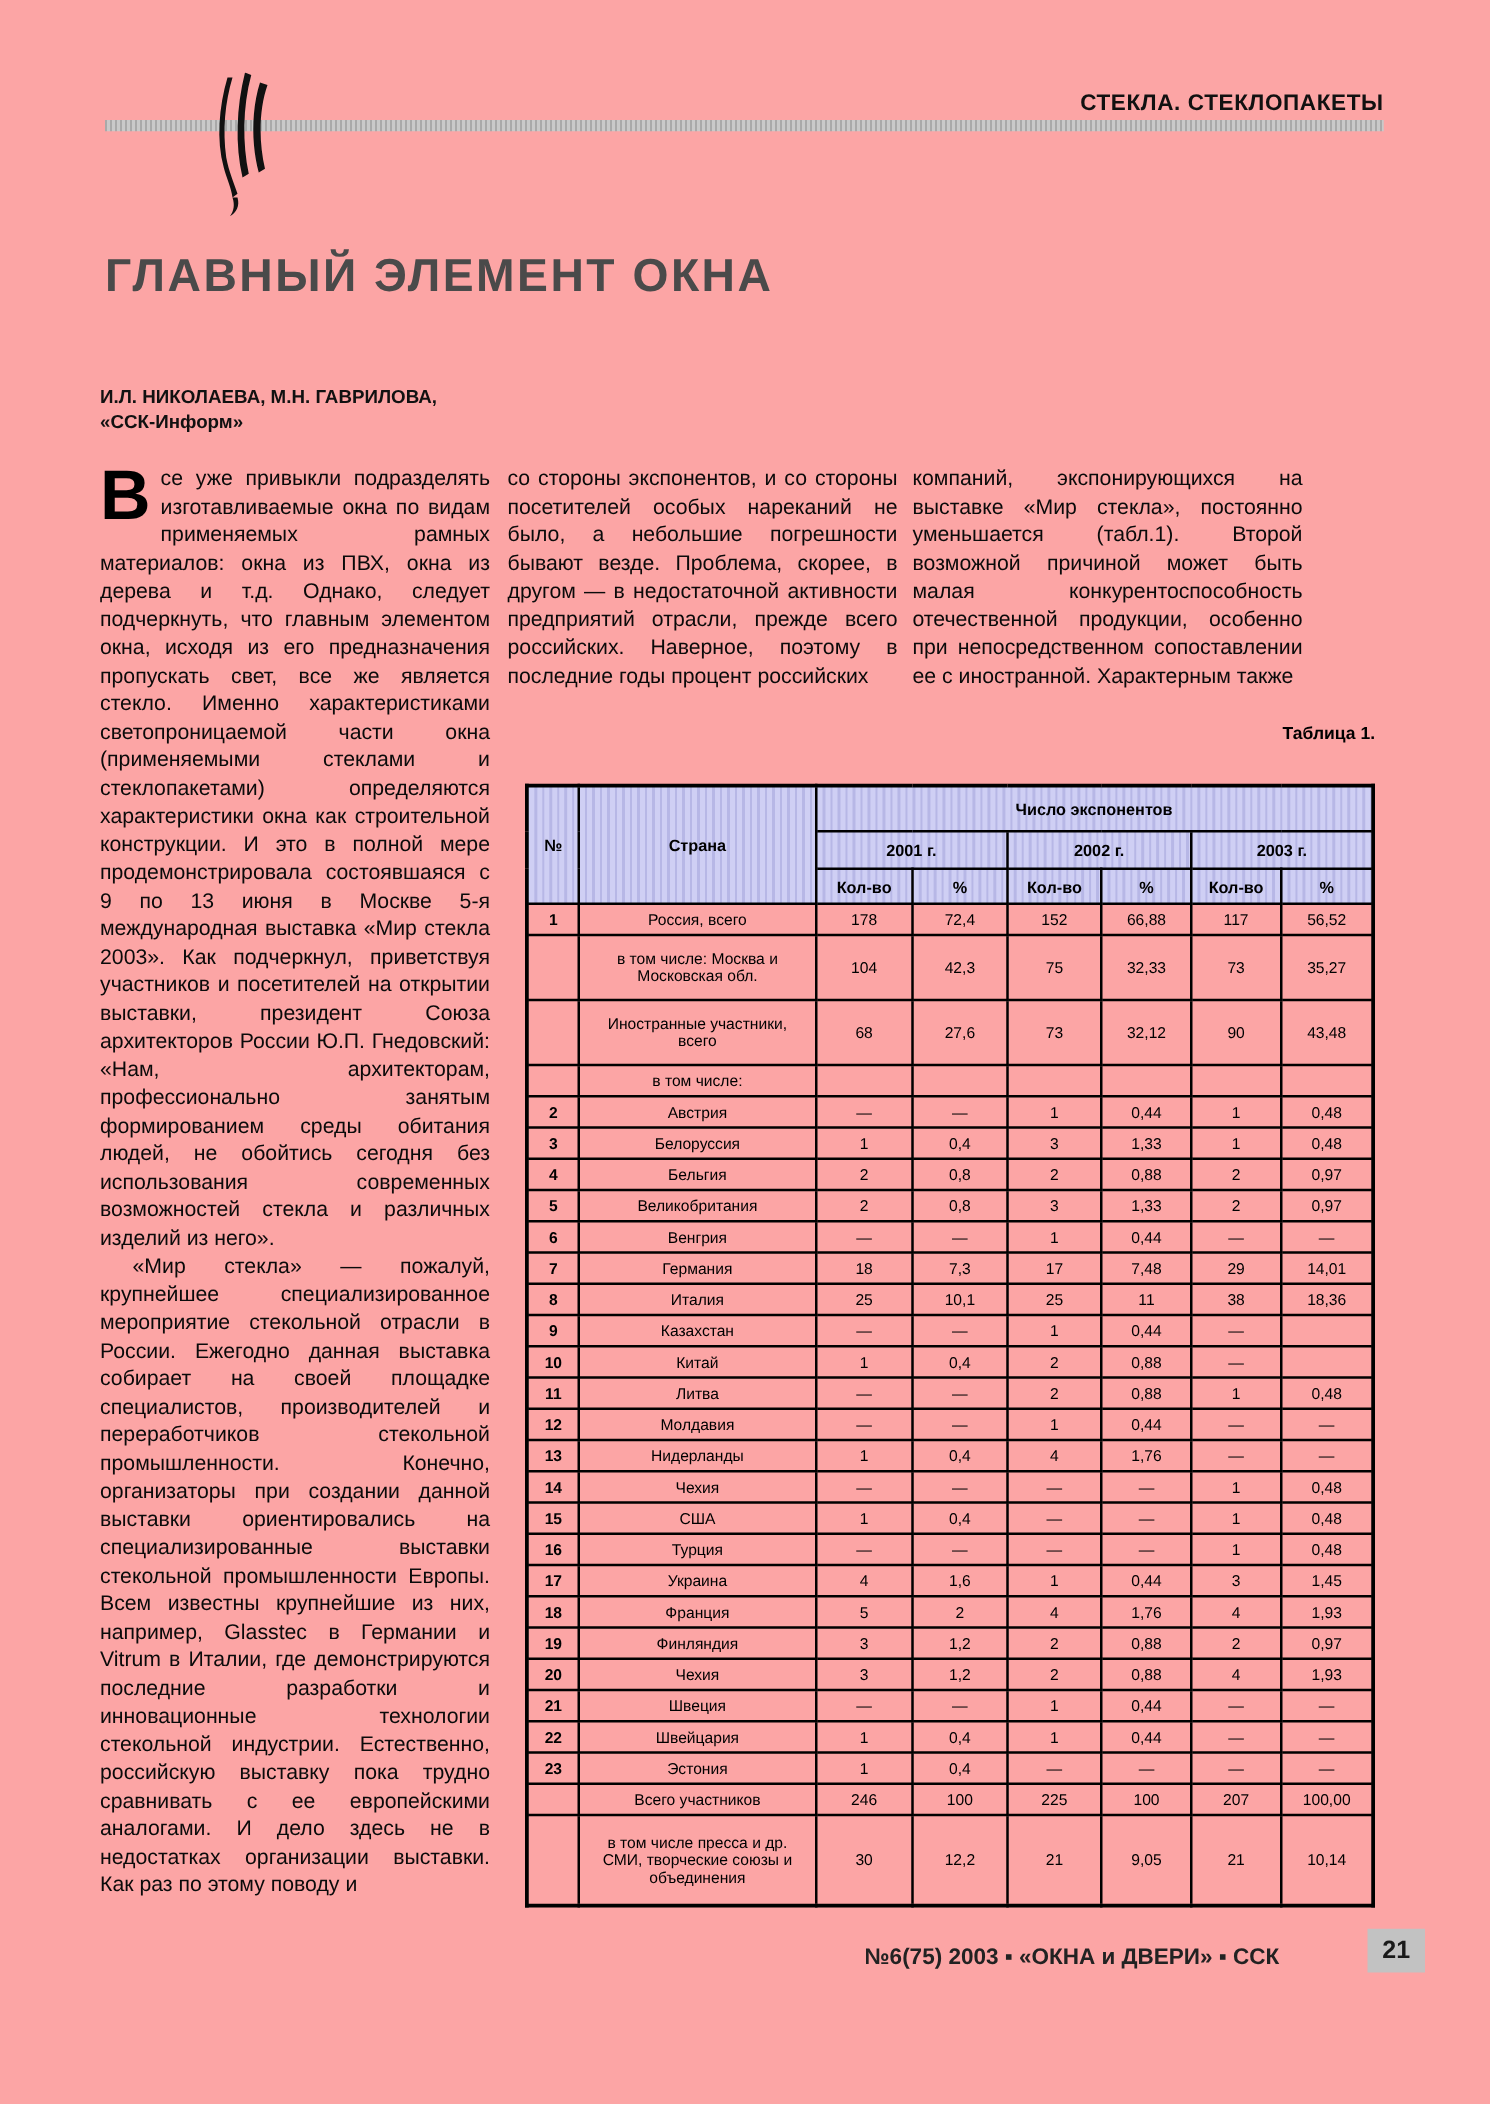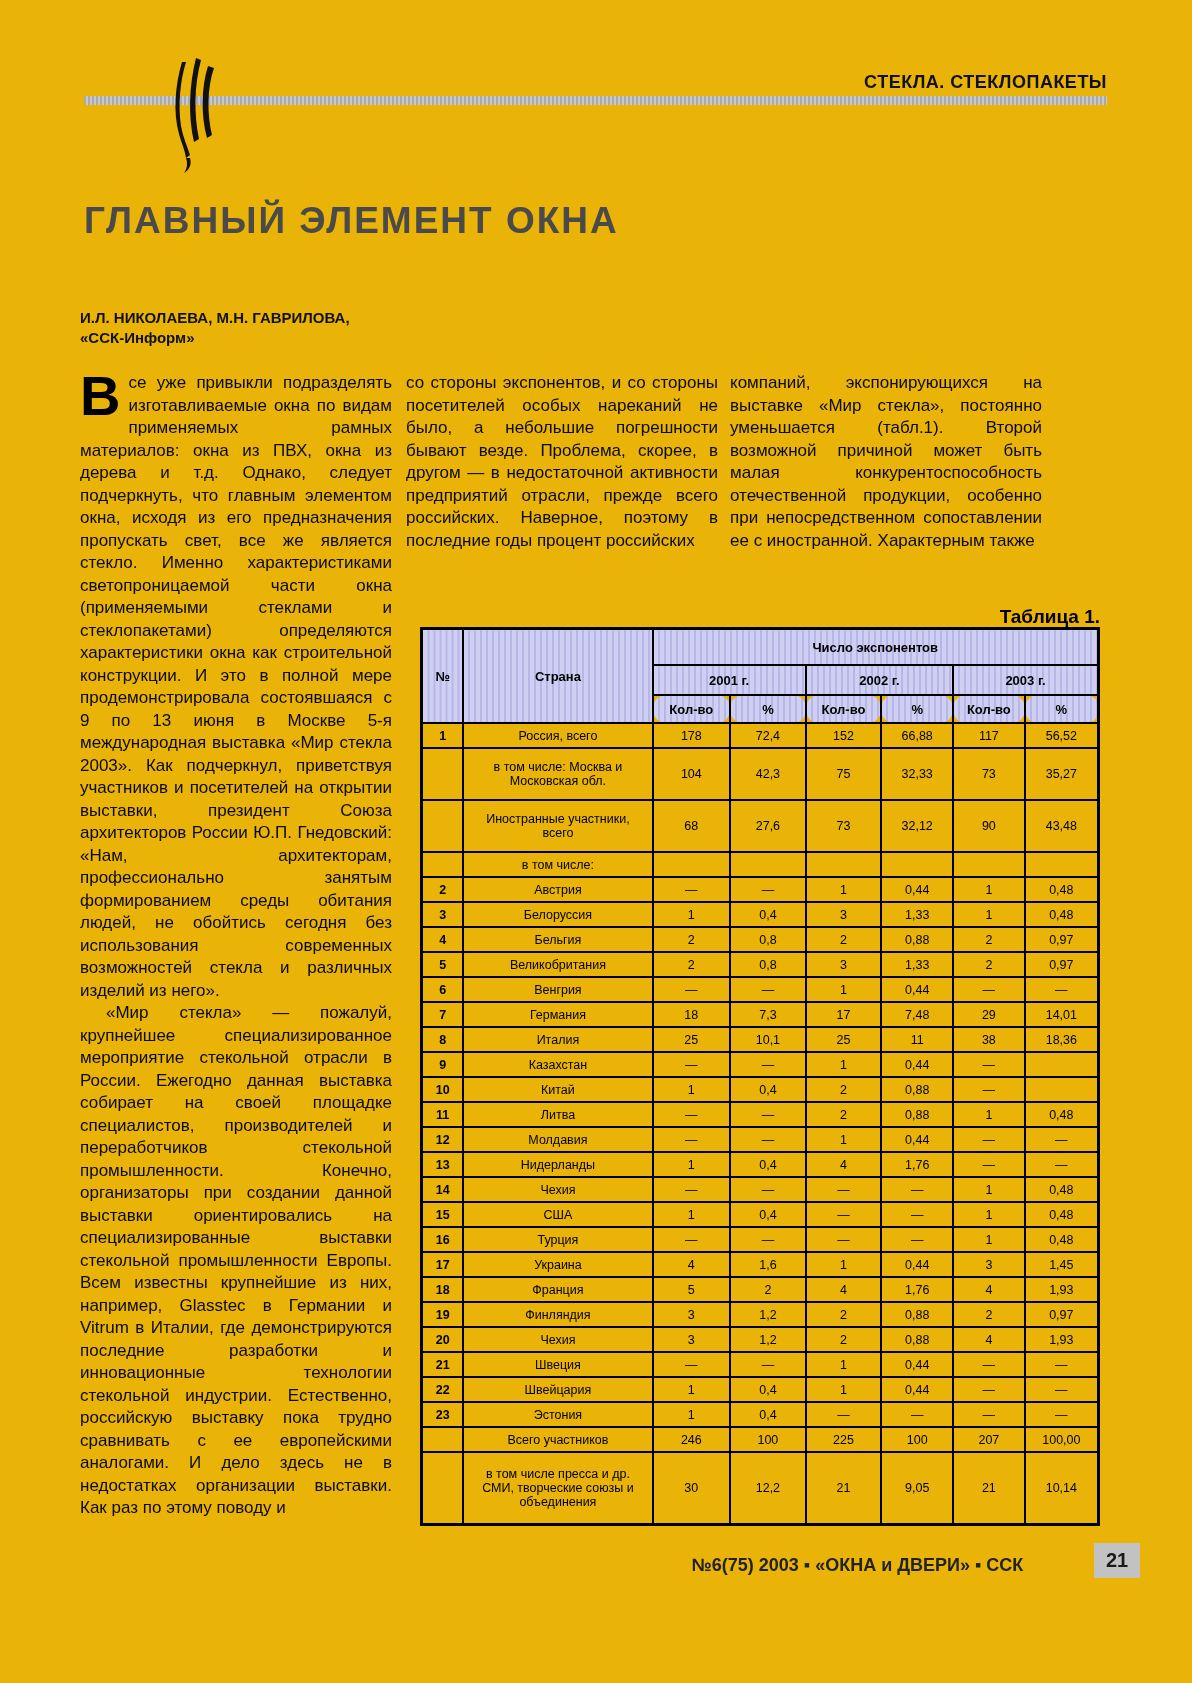--- a/index.html
+++ b/index.html
@@ -1,19 +1,19 @@
 <!DOCTYPE html>
 <html><head>
 <meta charset="utf-8">
 <style>
   html,body{margin:0;padding:0;background:#ffffff;}
   .page{
     position:relative;
     width:1192px;height:1683px;
-    background:#eab308;
+    background:#fca5a5;
     font-family:"Liberation Sans", sans-serif;
     color:#000;
     overflow:hidden;
   }
   
   .top-rule{
     position:absolute;left:84px;top:96px;width:1023px;height:9px;
     background:repeating-linear-gradient(90deg,#a9a9a9 0 2px,#c9c9c9 2px 4px);
   }
   .section-label{
@@ -40,42 +40,42 @@
   .col2{left:406px;}
   .col3{left:730px;}
   .dropcap{
     float:left;font-size:56px;line-height:44px;font-weight:700;
     padding:2px 8px 0 0;color:#000;
   }
   .p-indent{text-indent:26px;margin:0;}
   .p0{margin:0;}
   
   .table-label{
-    position:absolute;top:606px;left:800px;width:300px;
-    text-align:right;font-size:19px;font-weight:700;
+    position:absolute;top:578px;left:800px;width:300px;
+    text-align:right;font-size:14px;font-weight:700;
   }
   .table-caption{
     position:absolute;top:601px;left:420px;width:680px;
     text-align:center;font-size:15px;font-weight:700;
   }
   table.participants{
     position:absolute;top:627px;left:420px;width:680px;
     border-collapse:collapse;border:3px solid #000;
     font-size:12.5px;
   }
   table.participants th,table.participants td{
     border:2px solid #000;padding:1px 5px;text-align:center;vertical-align:middle;
   }
   table.participants thead th{
     background:repeating-linear-gradient(90deg,#cfcff4 0 4px,#b7b7e6 4px 6px);
     font-weight:700;font-size:13px;
   }
   tr.h-group th{height:32px;}
   tr.h-years th{height:26px;}
-  tr.h-sub th{height:24px;border-radius:13px;}
+  tr.h-sub th{height:24px;}
   table.participants tbody tr{height:25px;}
   tr.row-tall{height:52px !important;}
   tr.row-last{height:72px !important;}
   td.td-country{text-align:left;padding-left:8px;font-weight:400;}
   td.td-num{font-weight:700;}
   
   .footer-info{
     position:absolute;top:1555px;left:640px;width:435px;
     text-align:center;font-size:18px;font-weight:700;color:#222;
   }

